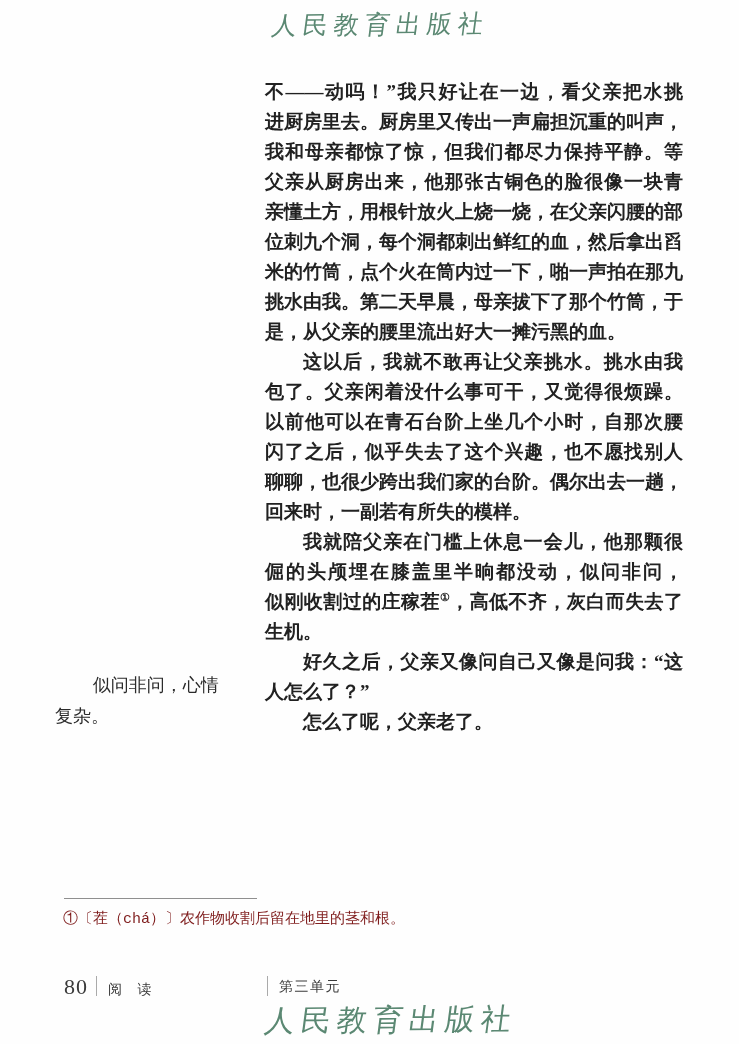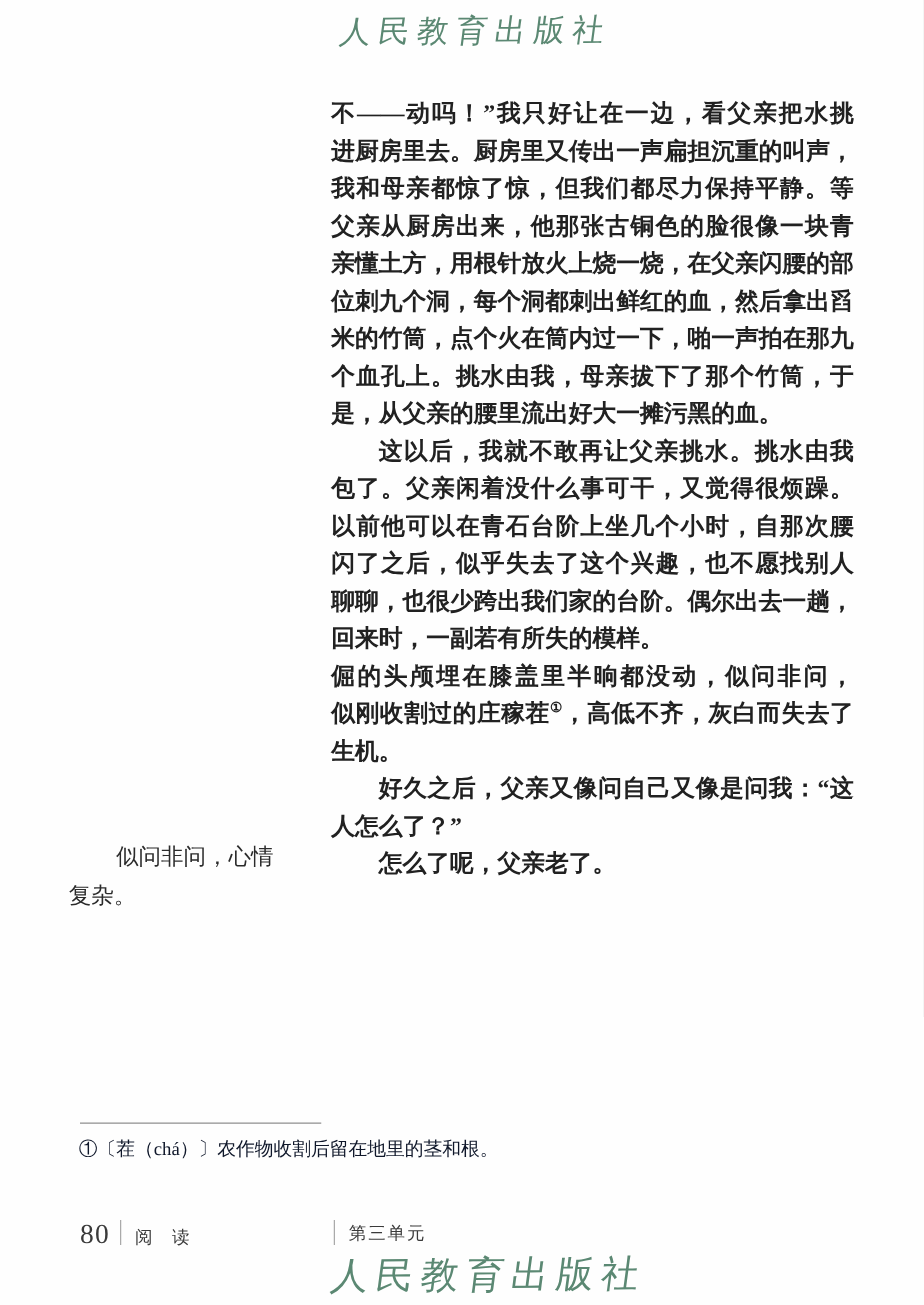--- a/index.html
+++ b/index.html
@@ -39,21 +39,21 @@
   .mn-line { height:31px; }
   .mn-line.indent { text-indent:2.1em; }
 
   
   .footnote-divider {
     position:absolute; left:64px; top:898px; width:193px; height:0;
     border-top:1px solid #8f8f8f;
   }
   .footnote {
     position:absolute; left:63px; top:908px; width:560px;
-    font-size:15px; line-height:24px; color:#0f172a;
+    font-size:15px; line-height:24px; color:#7f1d1d;font-family:Liberation Mono, monospace;
   }
 
   
   .footer { position:absolute; left:0; top:974px; width:739px; height:26px; color:#3a3a3a; }
   .footer .pagenum { position:absolute; left:64px; top:0;  font-size:22px; letter-spacing:1px; }
   .footer .vbar    { position:absolute; top:2px; width:1px; height:20px; background:#aaaaaa; }
   .footer .vbar1   { left:96px; }
   .footer .vbar2   { left:267px; }
   .footer .section { position:absolute; left:108px; top:7px; font-size:14px; letter-spacing:6px; }
   .footer .unit    { position:absolute; left:279px; top:4px; font-size:14px; letter-spacing:1.5px; }
@@ -67,32 +67,33 @@
 
   <div class="body-text">
       <div class="para">
         <div class="bline">不——动吗！”我只好让在一边，看父亲把水挑</div>
         <div class="bline">进厨房里去。厨房里又传出一声扁担沉重的叫声，</div>
         <div class="bline">我和母亲都惊了惊，但我们都尽力保持平静。等</div>
         <div class="bline">父亲从厨房出来，他那张古铜色的脸很像一块青</div>
         <div class="bline">亲懂土方，用根针放火上烧一烧，在父亲闪腰的部</div>
         <div class="bline">位刺九个洞，每个洞都刺出鲜红的血，然后拿出舀</div>
         <div class="bline">米的竹筒，点个火在筒内过一下，啪一声拍在那九</div>
-        <div class="bline">个血孔上。挑水由我，母亲拔下了那个竹筒，于</div>
+        <div class="bline">挑水由我。第二天早晨，母亲拔下了那个竹筒，于</div>
         <div class="bline last">是，从父亲的腰里流出好大一摊污黑的血。</div>
       </div>
       <div class="para">
         <div class="bline indent">这以后，我就不敢再让父亲挑水。挑水由我</div>
         <div class="bline">包了。父亲闲着没什么事可干，又觉得很烦躁。</div>
         <div class="bline">以前他可以在青石台阶上坐几个小时，自那次腰</div>
         <div class="bline">闪了之后，似乎失去了这个兴趣，也不愿找别人</div>
         <div class="bline">聊聊，也很少跨出我们家的台阶。偶尔出去一趟，</div>
         <div class="bline last">回来时，一副若有所失的模样。</div>
       </div>
       <div class="para">
+        <div class="bline indent">我就陪父亲在门槛上休息一会儿，他那颗很</div>
         <div class="bline">倔的头颅埋在膝盖里半晌都没动，似问非问，</div>
         <div class="bline">似刚收割过的庄稼茬<sup>①</sup>，高低不齐，灰白而失去了</div>
         <div class="bline last">生机。</div>
       </div>
       <div class="para">
         <div class="bline indent">好久之后，父亲又像问自己又像是问我：“这</div>
         <div class="bline last">人怎么了？”</div>
       </div>
       <div class="para">
         <div class="bline indent last">怎么了呢，父亲老了。</div>

